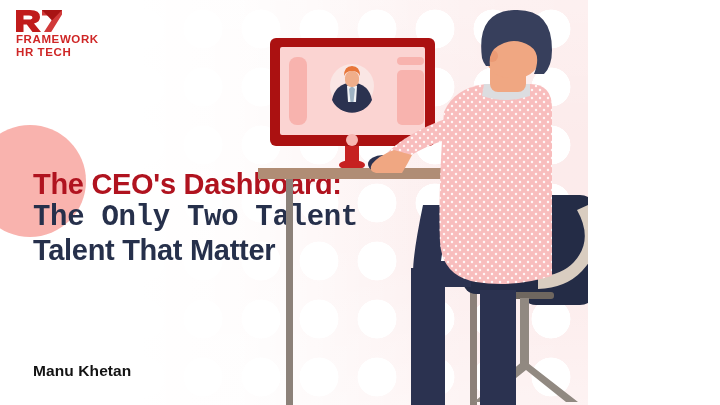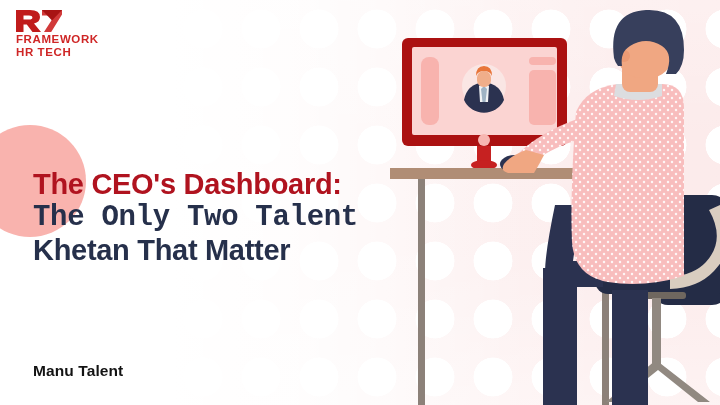--- a/index.html
+++ b/index.html
@@ -2,21 +2,21 @@
 <html><head>
 <meta charset="utf-8">
 <style>
   html, body {
     margin: 0;
     padding: 0;
     background: #ffffff;
   }
   #slide {
     position: relative;
-    width: 720px;
+    width: 588px;
     height: 405px;
     overflow: hidden;
     background: #e5e5e5;
     font-family: "Liberation Sans", sans-serif;
   }
 
   
   .bg-pattern {
     position: absolute;
     inset: 0;
@@ -140,24 +140,24 @@
       <path d="M26 0 H46 L46 4.6 L35.2 22 L28 22 L38.6 5.4 H26 Z" fill="#d13a3a"></path>
       <path d="M26 0 H46 L36 10.5 Z" fill="#a81414"></path>
     </svg>
     <div class="logo-word">FRAMEWORK</div>
     <div class="logo-word2">HR TECH</div>
   </div>
 
   <div class="headline">
     <span class="line-1">The CEO's Dashboard:</span>
     <span class="line-2">The Only Two Talent</span>
-    <span class="line-3">Khetan That Matter</span>
+    <span class="line-3">Talent That Matter</span>
   </div>
 
-  <div class="author">Manu Talent</div>
+  <div class="author">Manu Khetan</div>
 
   <svg class="illustration" viewBox="0 0 330 405">
 
     <defs>
       <pattern id="shirtdots" width="8" height="8" patternUnits="userSpaceOnUse">
         <circle cx="2" cy="2" r="1.25" fill="#ffffff"></circle>
         <circle cx="6" cy="6" r="1.25" fill="#ffffff"></circle>
       </pattern>
       <clipPath id="screenclip">
         <rect x="22" y="47" width="145" height="88" rx="2"></rect>

